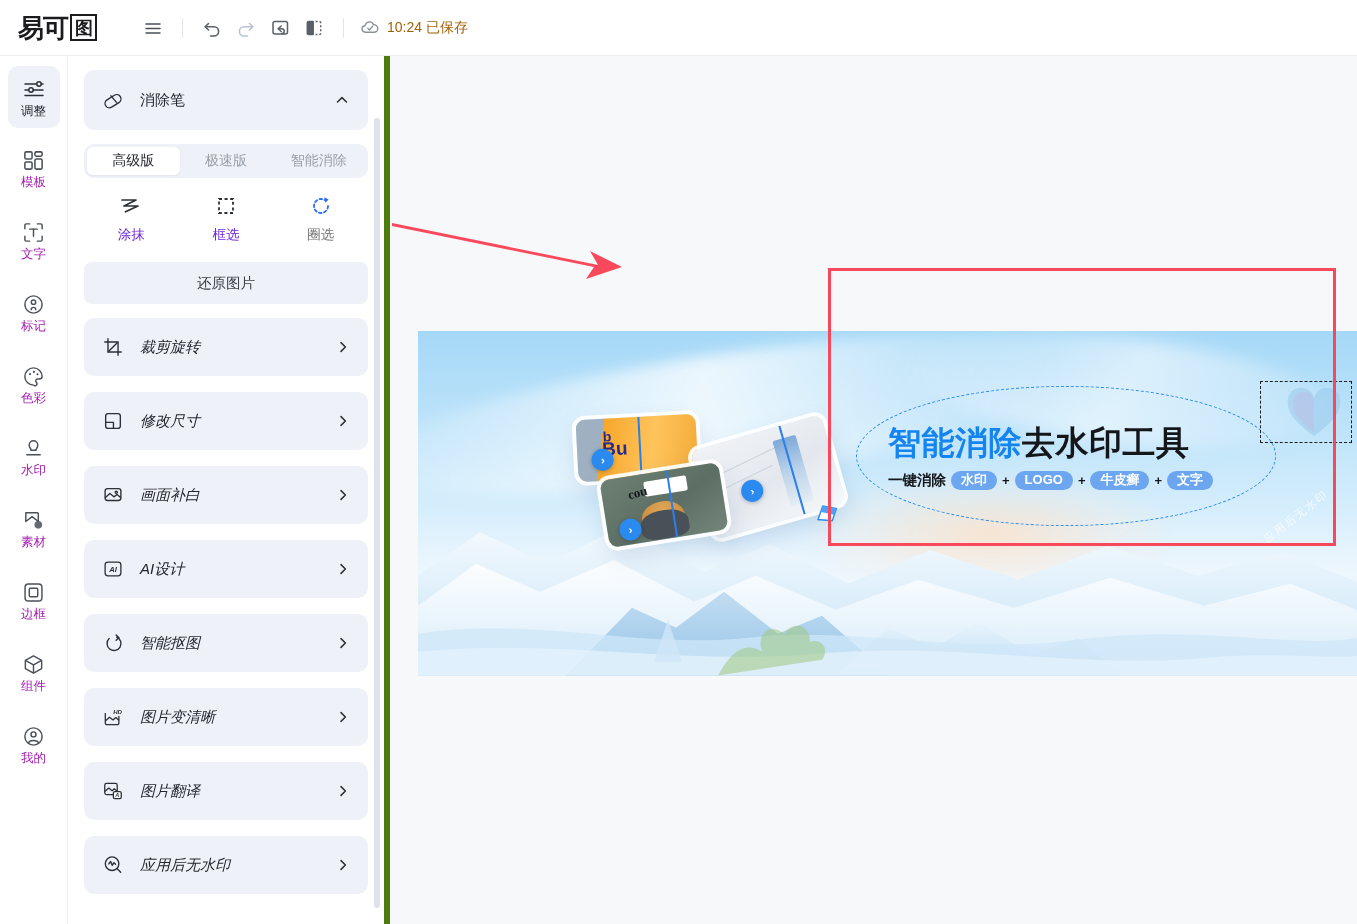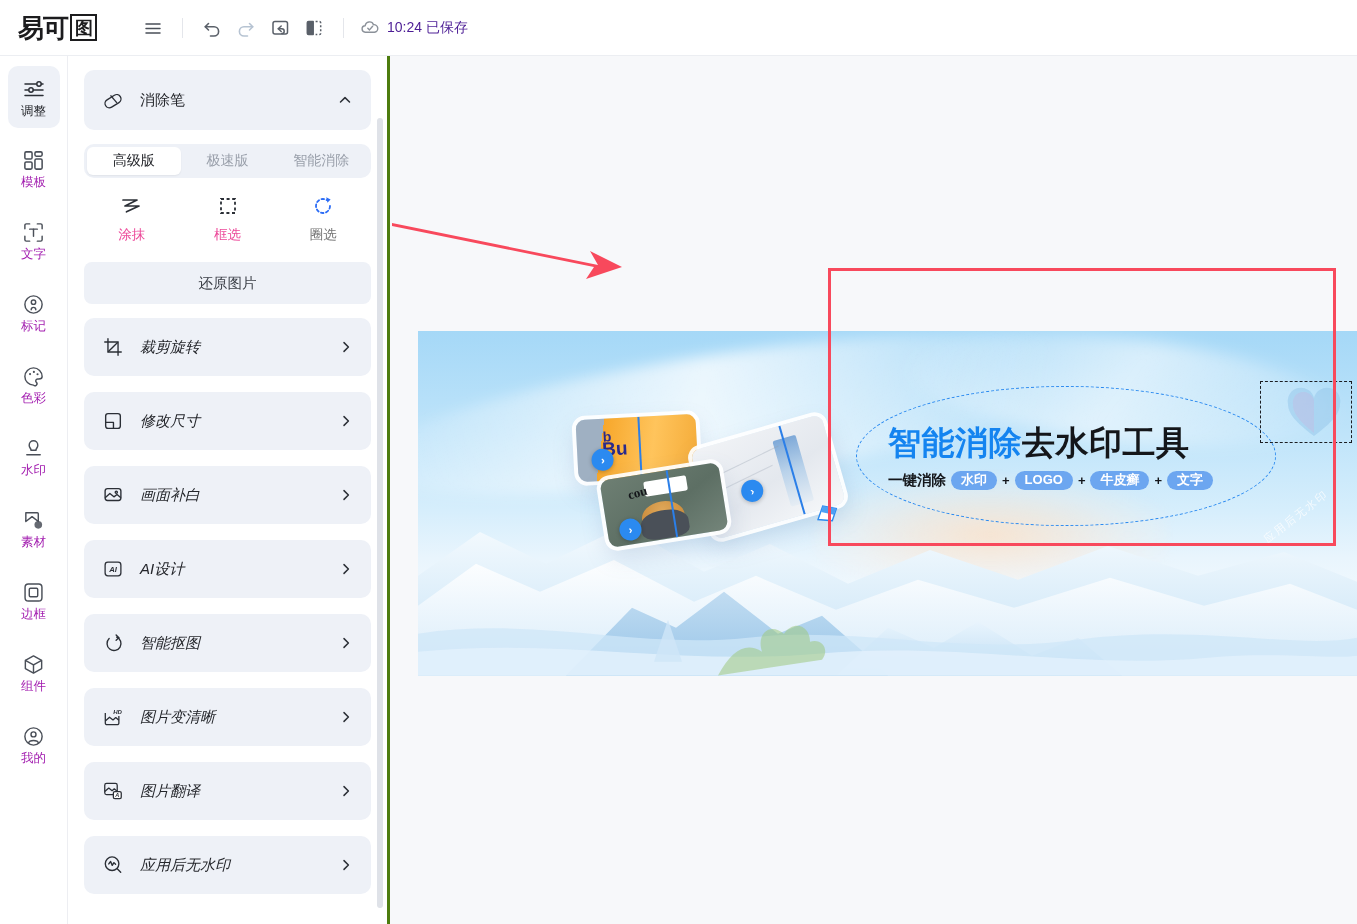--- a/index.html
+++ b/index.html
@@ -36,21 +36,21 @@
   }
   .hdr-divider { width: 1px; height: 20px; background: #e4e6eb; margin: 0 12px; }
   .hdr-btn {
     width: 34px; height: 34px; border-radius: 6px;
     display: flex; align-items: center; justify-content: center;
     cursor: pointer;
   }
   .hdr-left-group { display: flex; align-items: center; margin-left: 22px; }
   .save-status {
     display: flex; align-items: center; gap: 7px;
-    font-size: 14px; color: #4c1d95; margin-left: 4px;
+    font-size: 14px; color: #a16207; margin-left: 4px;
   }
 
   
   .rail {
     position: absolute; left: 0; top: 56px; width: 68px; height: 868px;
     background: #ffffff; border-right: 1px solid #edeef2;
     padding-top: 10px; z-index: 15;
   }
   .rail-item {
     width: 52px; height: 62px; margin: 0 auto 10px auto;
@@ -59,21 +59,21 @@
     justify-content: center; gap: 4px;
     color: #6b7280;
   }
   .rail-item.active { background: #eef1f7; color: #2b2f36; }
   .rail-label { font-size: 12.5px; color: #a21caf; line-height: 1; }
   .rail-item.active .rail-label { color: #24262b; text-align: right; }
 
   
   .panel {
     position: absolute; left: 68px; top: 56px; width: 322px; height: 868px;
-    background: #ffffff; border-right: 3px solid #4d7c0f;
+    background: #ffffff; border-right: 6px solid #4d7c0f;
     overflow: hidden; z-index: 14;
   }
   .panel-inner { padding: 14px 16px 20px 16px; }
 
   .eraser-head {
     height: 60px; background: #eef1f7; border-radius: 10px;
     display: flex; align-items: center; padding: 0 18px;
     cursor: pointer; margin-bottom: 14px;
   }
   .eraser-head .eh-title {
@@ -88,21 +88,21 @@
     display: flex; align-items: center; justify-content: center;
     font-size: 14px; color: #9aa0ab;
   }
   .seg-btn.active { background: #ffffff; color: #24262b; box-shadow: 0 1px 2px rgba(0,0,0,.06); }
 
   .modes { display: flex; margin-bottom: 18px; }
   .mode {
     flex: 1; display: flex; flex-direction: column; align-items: center;
     gap: 8px; cursor: pointer;
   }
-  .mode-label { font-size: 13.5px; color: #ec4899; }
+  .mode-label { font-size: 13.5px; color: #6d28d9; }
   .mode.active .mode-label { color: #737373; }
 
   .restore-btn {
     height: 42px; background: #eef1f7; border-radius: 8px;
     display: flex; align-items: center; justify-content: center;
     font-size: 14.5px; color: #3b3f47; cursor: pointer; margin-bottom: 14px;
   }
 
   .tool-row {
     height: 58px; background: #eef1f7; border-radius: 10px;

